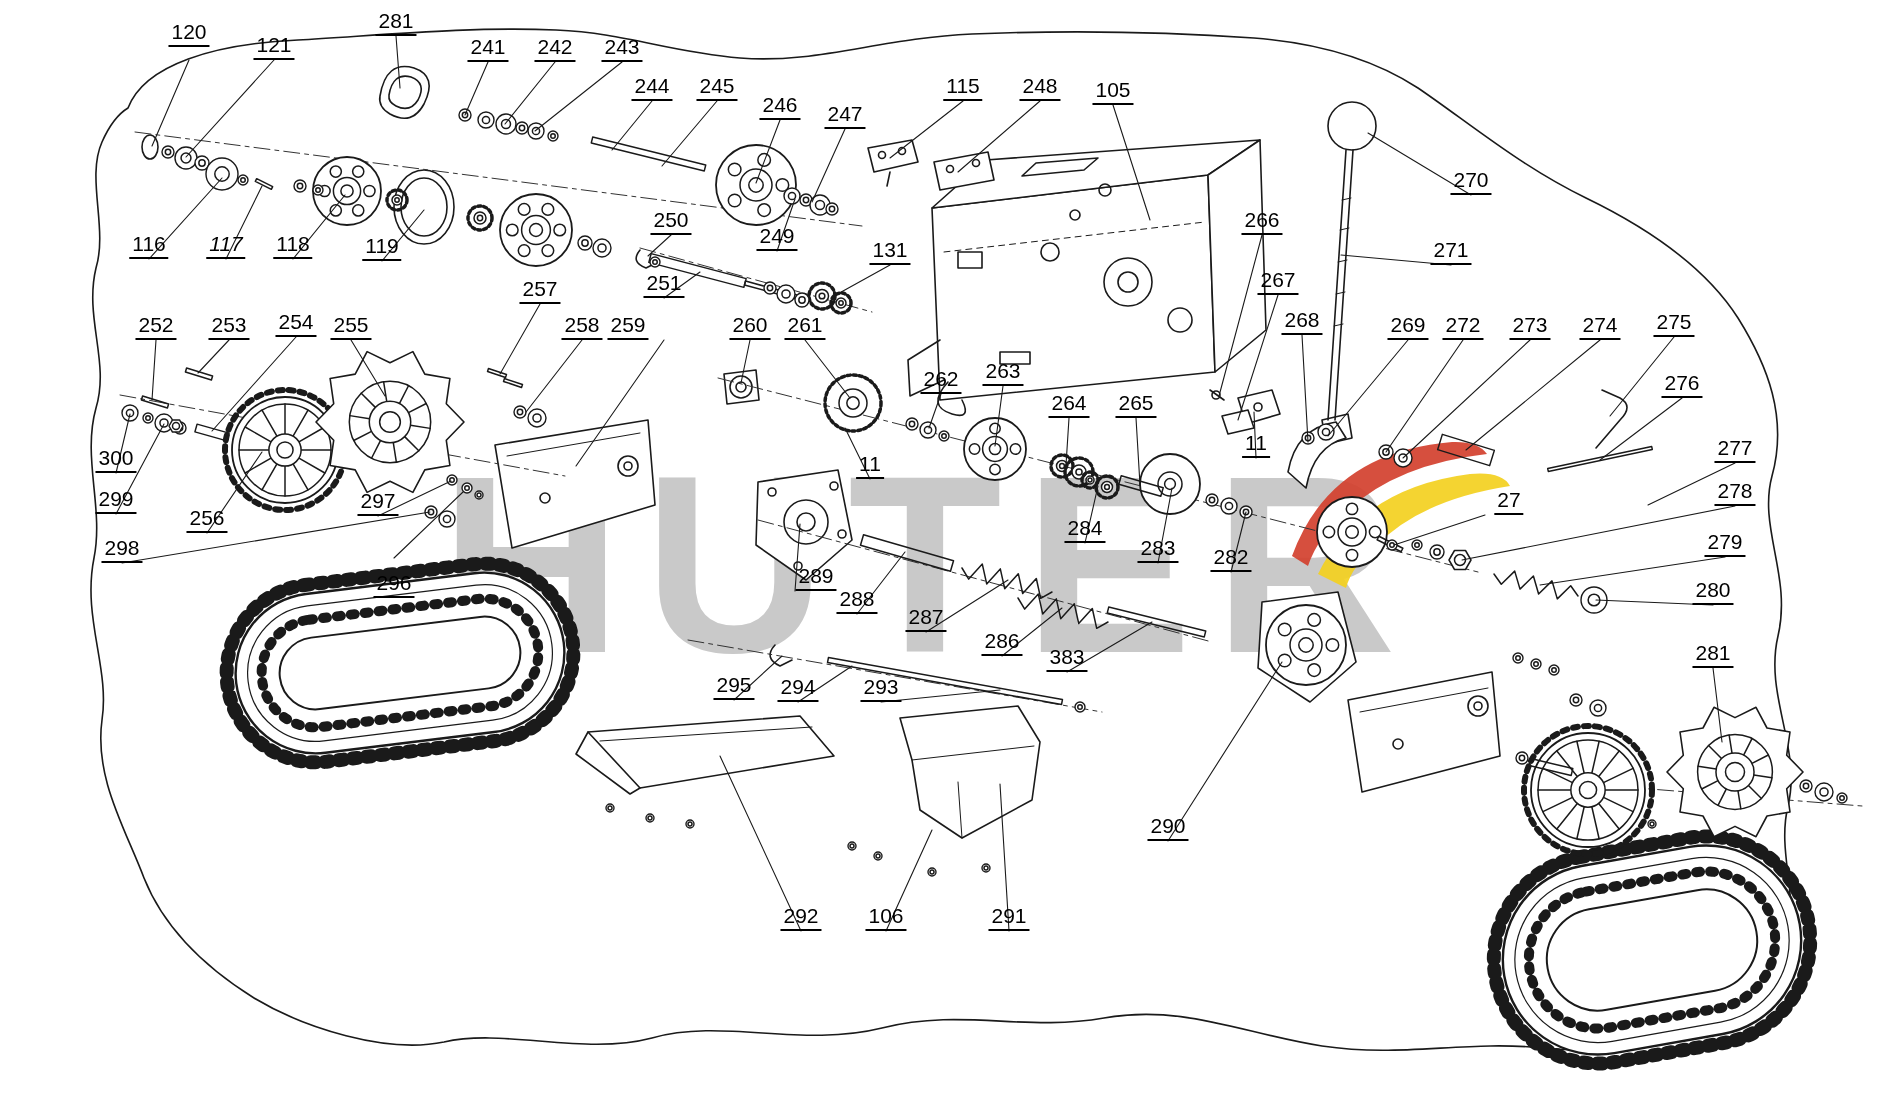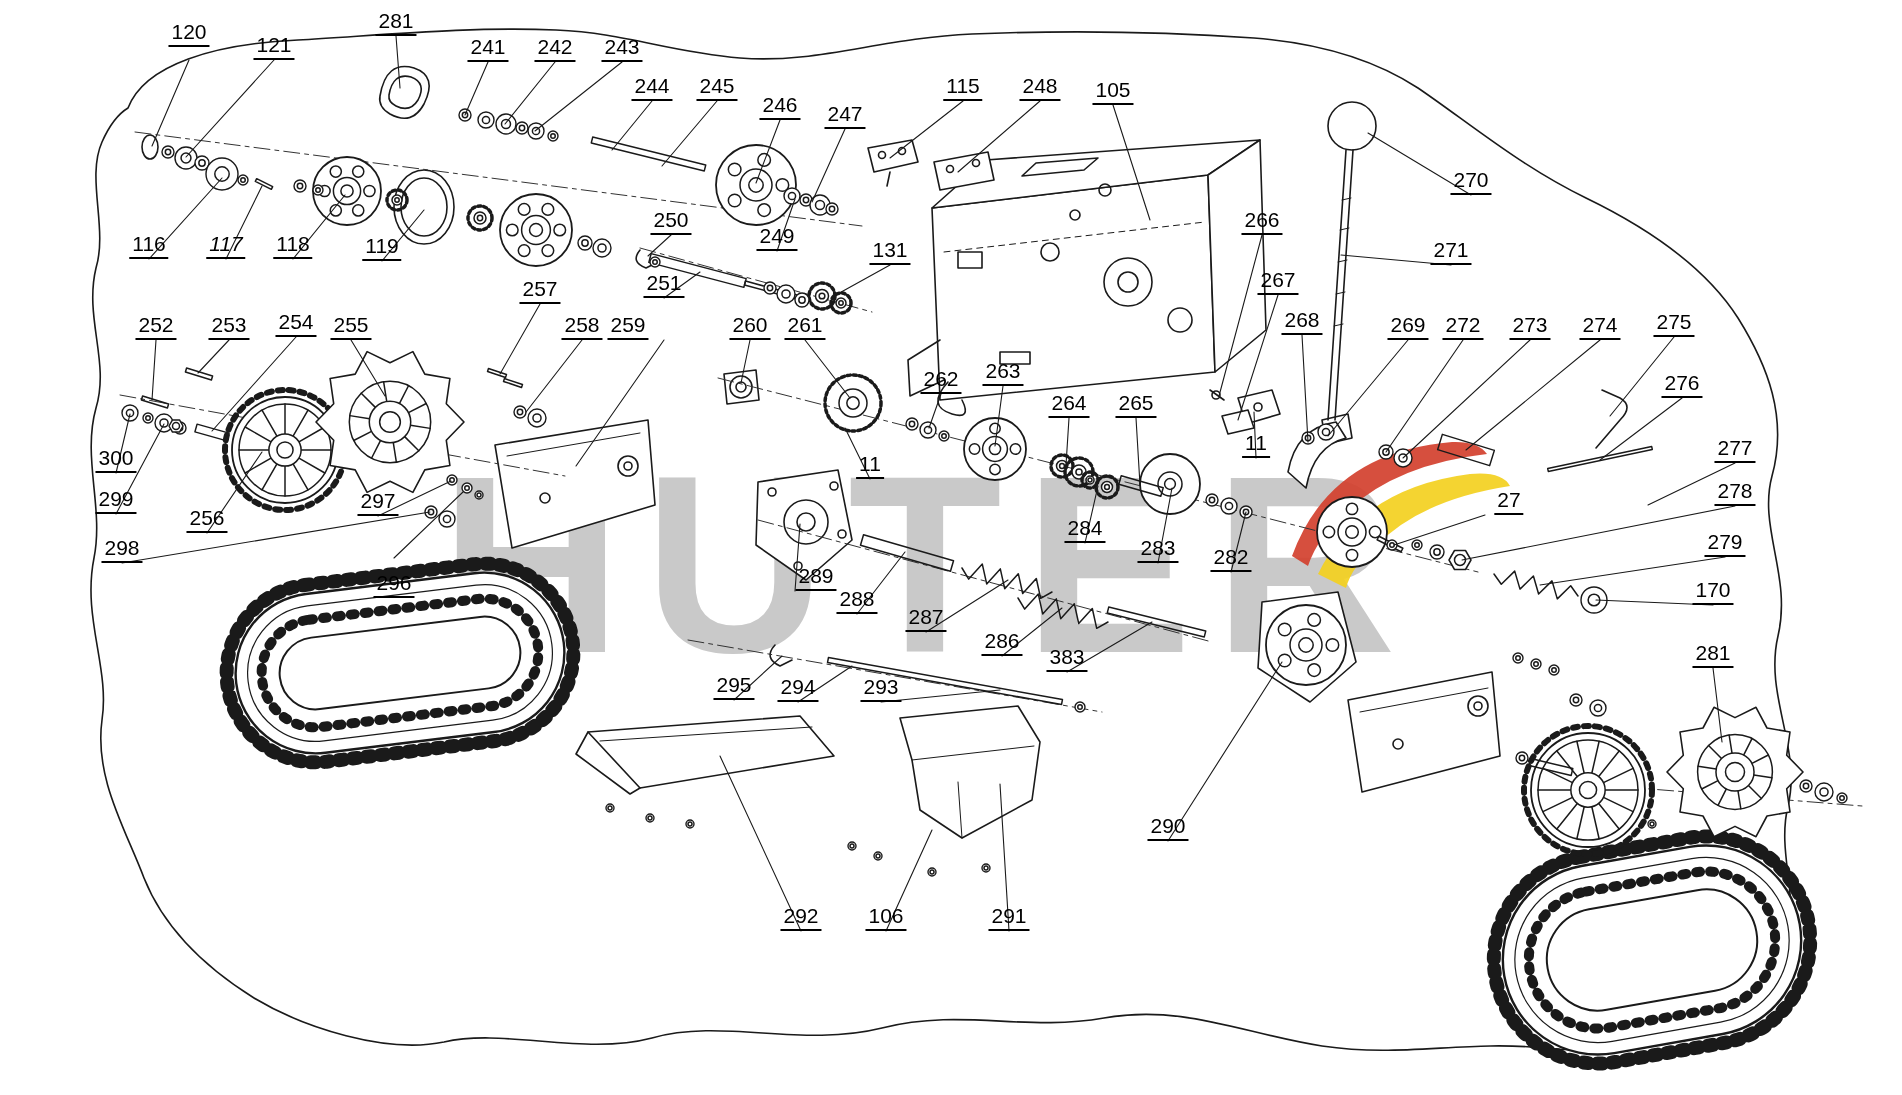--- a/index.html
+++ b/index.html
@@ -567,21 +567,21 @@
       <div class="lbl" style="left: 1302px; top: 308px;">268</div>
       <div class="lbl" style="left: 1408px; top: 313px;">269</div>
       <div class="lbl" style="left: 1463px; top: 313px;">272</div>
       <div class="lbl" style="left: 1530px; top: 313px;">273</div>
       <div class="lbl" style="left: 1600px; top: 313px;">274</div>
       <div class="lbl" style="left: 1674px; top: 310px;">275</div>
       <div class="lbl" style="left: 1682px; top: 371px;">276</div>
       <div class="lbl" style="left: 1735px; top: 436px;">277</div>
       <div class="lbl" style="left: 1735px; top: 479px;">278</div>
       <div class="lbl" style="left: 1725px; top: 530px;">279</div>
-      <div class="lbl" style="left: 1713px; top: 578px;">170</div>
+      <div class="lbl" style="left: 1713px; top: 578px;">280</div>
       <div class="lbl" style="left: 149px; top: 232px;">116</div>
       <div class="lbl" style="left: 226px; top: 232px; font-style: italic;">117</div>
       <div class="lbl" style="left: 293px; top: 232px;">118</div>
       <div class="lbl" style="left: 382px; top: 234px;">119</div>
       <div class="lbl" style="left: 671px; top: 208px;">250</div>
       <div class="lbl" style="left: 777px; top: 224px;">249</div>
       <div class="lbl" style="left: 890px; top: 238px;">131</div>
       <div class="lbl" style="left: 664px; top: 271px;">251</div>
       <div class="lbl" style="left: 540px; top: 277px;">257</div>
       <div class="lbl" style="left: 156px; top: 313px;">252</div>

